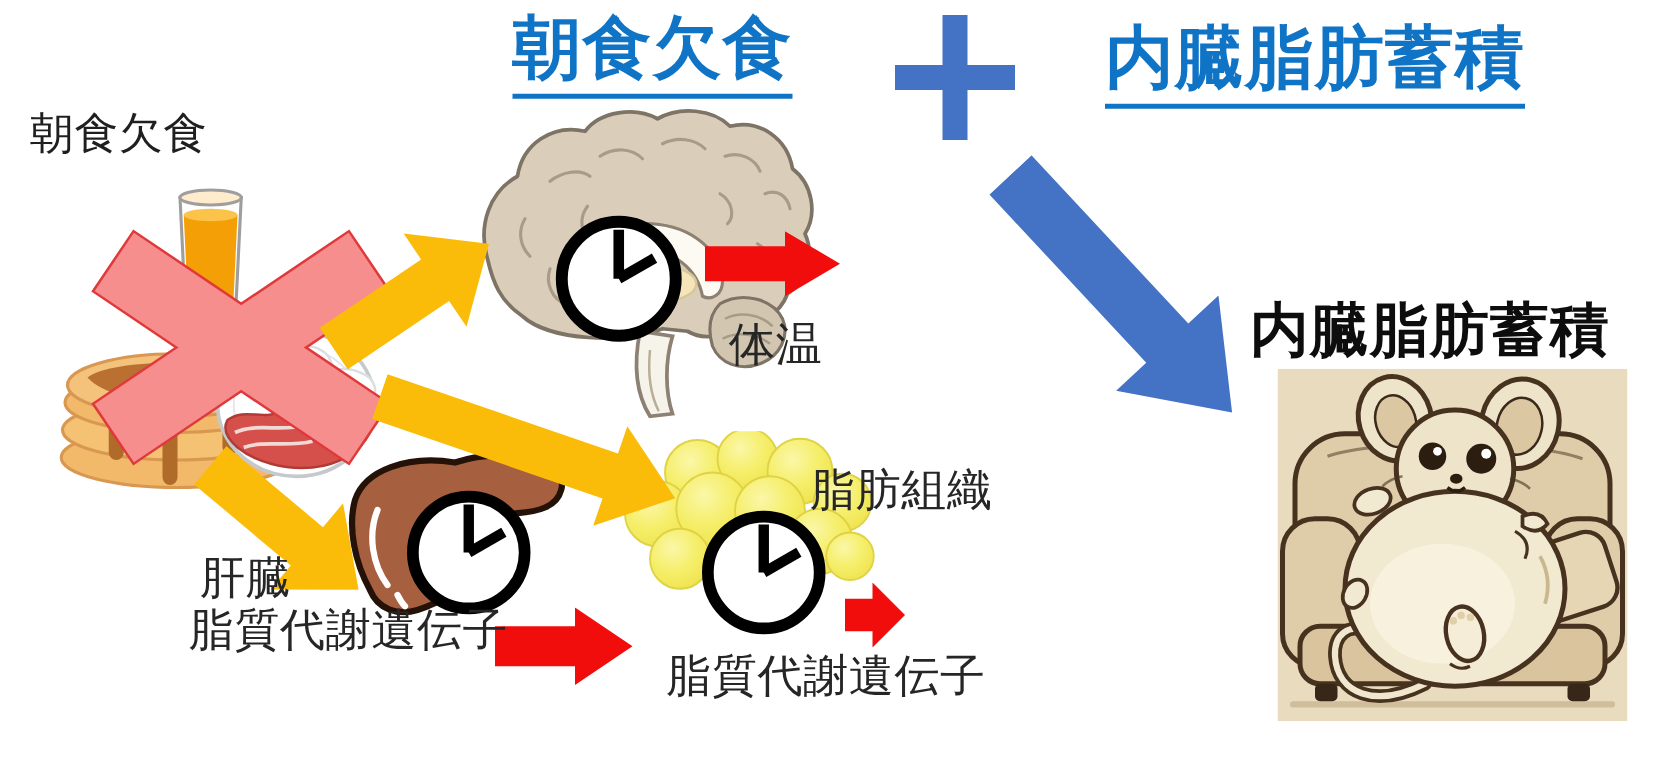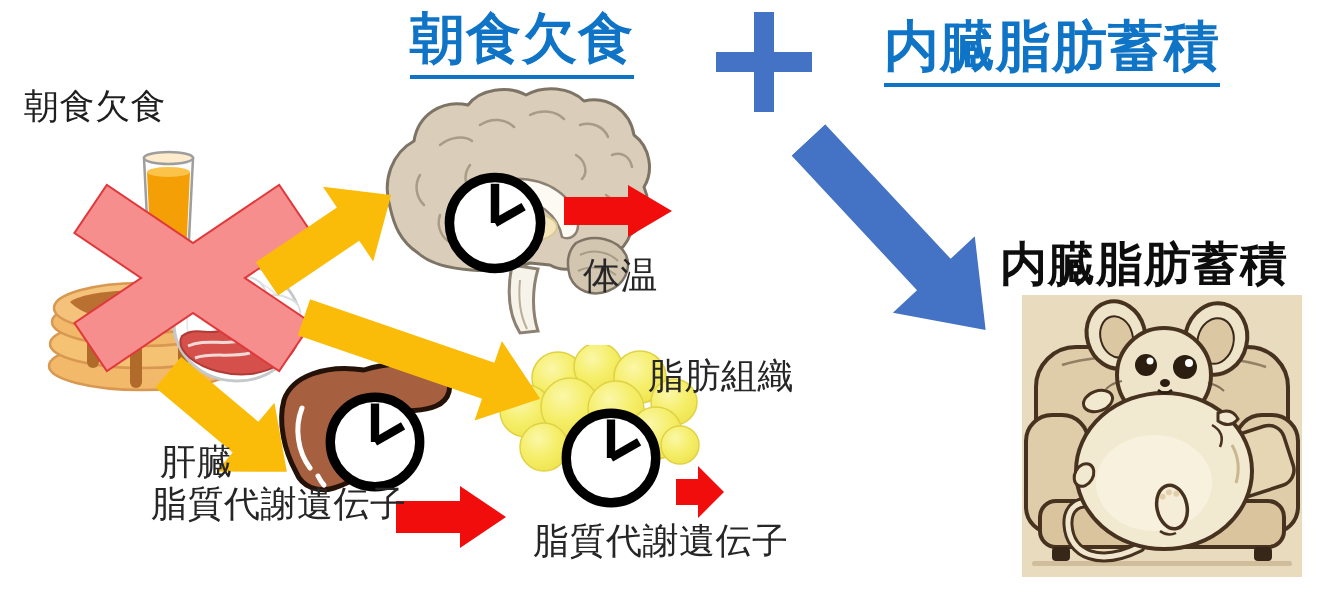--- a/index.html
+++ b/index.html
@@ -175,21 +175,21 @@
 
   <svg class="abs z4" style="left:767px;top:179px;transform:rotate(47deg);" width="260" height="112" viewBox="0 0 260 112">
     <polygon points="0,33 184,33 184,0 260,56 184,112 184,79 0,79" fill="#4472c4"></polygon>
   </svg>
 
   <div class="abs lbl z5" style="left:583px;top:251px;font-size:37px;">体温</div>
   <div class="abs lbl z5" style="left:160px;top:438px;">肝臓</div>
   <div class="abs lbl z5" style="left:151px;top:484px;line-height:1.28;">
     <div>脂質代謝遺伝子</div>
   </div>
-  <div class="abs lbl z5" style="left:648px;top:352px;">脂肪組織</div>
+  <div class="abs lbl z5" style="left:648px;top:368px;">脂肪組織</div>
   <div class="abs lbl z5" style="left:533px;top:517px;">脂質代謝遺伝子</div>
 
   <div class="abs outcome z5" style="left:1000px;top:233px;">内臓脂肪蓄積</div>
 
   <svg class="abs z2" style="left:1022px;top:295px;" width="280" height="282" viewBox="0 0 280 282">
     <rect x="0" y="0" width="280" height="282" fill="#e9dbbe"></rect>
     <rect x="10" y="266" width="260" height="5" rx="2.5" fill="#c9b592" opacity="0.8"></rect>
 
     <rect x="14" y="52" width="252" height="150" rx="40" fill="#dfcca9" stroke="#46321f" stroke-width="4"></rect>
     <path d="M40,70 C80,56 200,56 244,72" fill="none" stroke="#46321f" stroke-width="2.5" opacity="0.5"></path>

